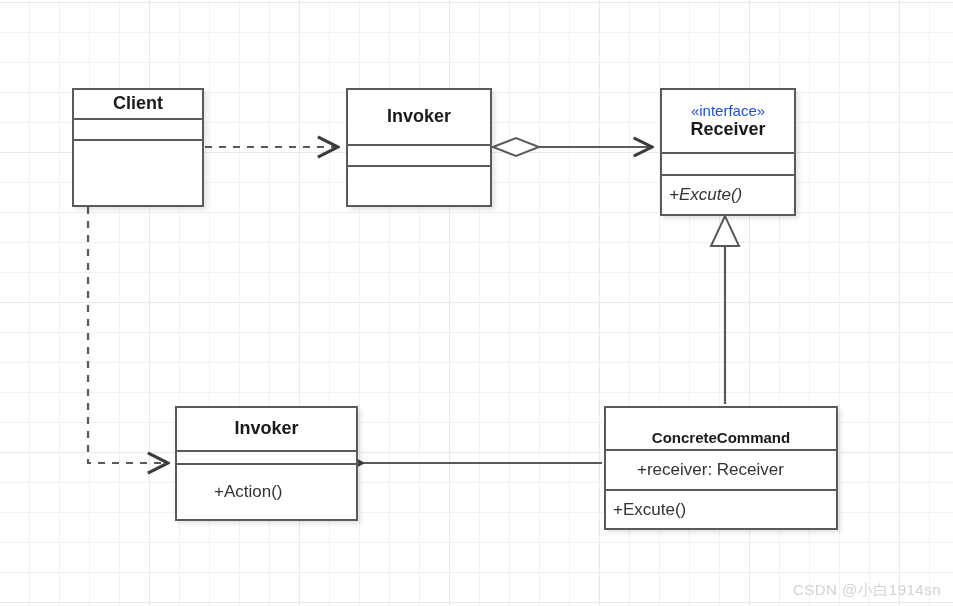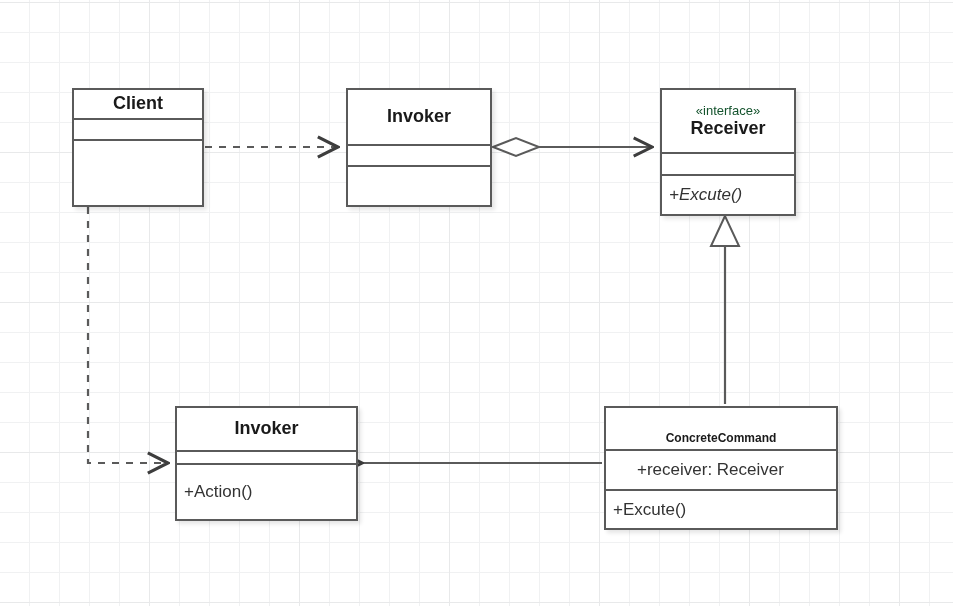--- a/index.html
+++ b/index.html
@@ -57,26 +57,26 @@
   }
   .cls-name {
     font-weight: bold;
     font-size: 18px;
     color: #1a1a1a;
     line-height: 1.1;
     text-align: center;
     white-space: nowrap;
   }
   .cls-name.small {
-    font-size: 12px;
+    font-size: 15px;
     margin-top: 20px;
   }
   .stereotype {
-    font-size: 13px;
-    color: #14532d;
+    font-size: 15px;
+    color: #1d4ed8;
     line-height: 1.15;
     text-align: center;
     white-space: nowrap;
   }
   .member {
     font-size: 17px;
     color: #333333;
     padding-left: 7px;
     white-space: nowrap;
   }
@@ -180,31 +180,32 @@
     </div>
   </div>
 
   <div class="uml-box" style="left:175px; top:406px; width:183px; height:115px;">
     <div class="compartment title" style="height:42px;">
       <span class="cls-name">Invoker</span>
     </div>
     <div class="compartment divider-top" style="height:13px;">
       <span class="member"></span>
     </div>
-    <div class="compartment divider-top" style="height:56px;">
+    <div class="compartment divider-top" style="height:56px;padding-left:30px;">
       <span class="member">+Action()</span>
     </div>
   </div>
 
   <div class="uml-box" style="left:604px; top:406px; width:234px; height:124px;">
     <div class="compartment title" style="height:41px;">
       <span class="cls-name small">ConcreteCommand</span>
     </div>
     <div class="compartment divider-top" style="height:40px;padding-left:24px;">
       <span class="member">+receiver: Receiver</span>
     </div>
     <div class="compartment divider-top" style="height:39px;">
       <span class="member">+Excute()</span>
     </div>
   </div>
 
+  <div class="watermark">CSDN @小白1914sn</div>
 
 </div>
 
 </body></html>

